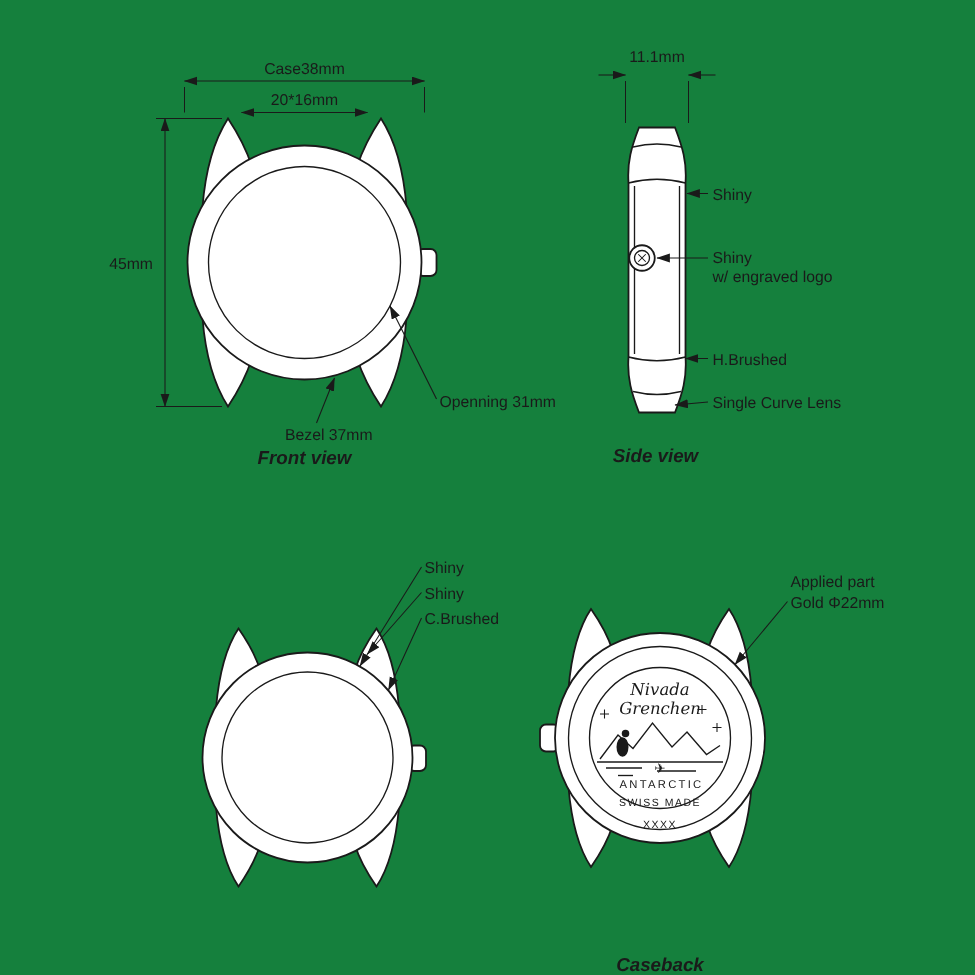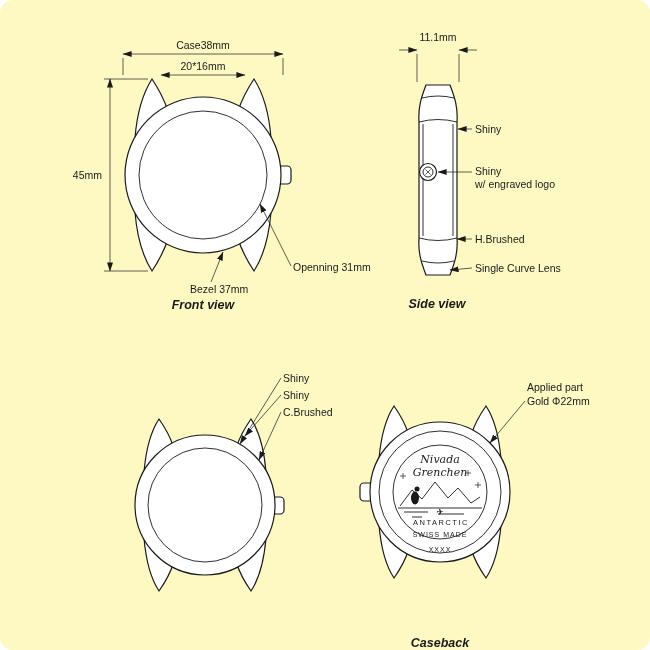--- a/index.html
+++ b/index.html
@@ -3,21 +3,21 @@
 <meta charset="utf-8">
 <style>
   html, body { margin: 0; padding: 0; }
   body {
     width: 650px; height: 650px;
     background: #ffffff;
     font-family: "Liberation Sans", sans-serif;
     position: relative;
     overflow: hidden;
   }
-  .page { position: absolute; inset: 0; background: #fef9c3; border-radius: 13px; }
+  .page { position: absolute; inset: 0; background: #15803d; }
   svg { position: absolute; overflow: visible; }
   svg text {
     font-family: "Liberation Sans", sans-serif;
     fill: #1a1a1a;
     font-size: 10.5px;
   }
   svg text.title {
     font-size: 12.5px;
     font-weight: bold;
     font-style: italic;

